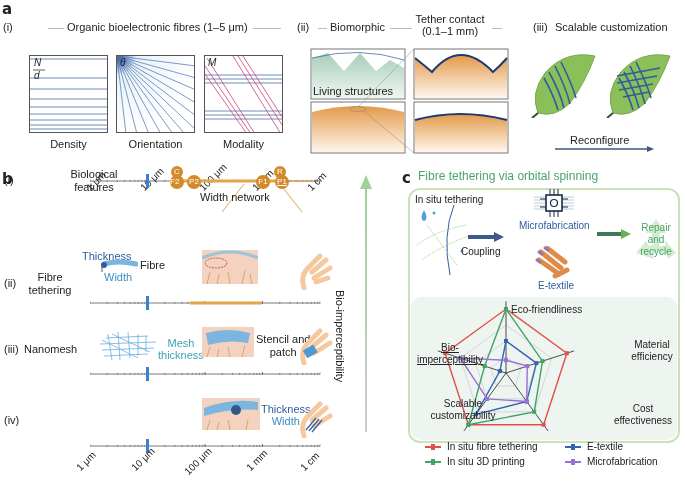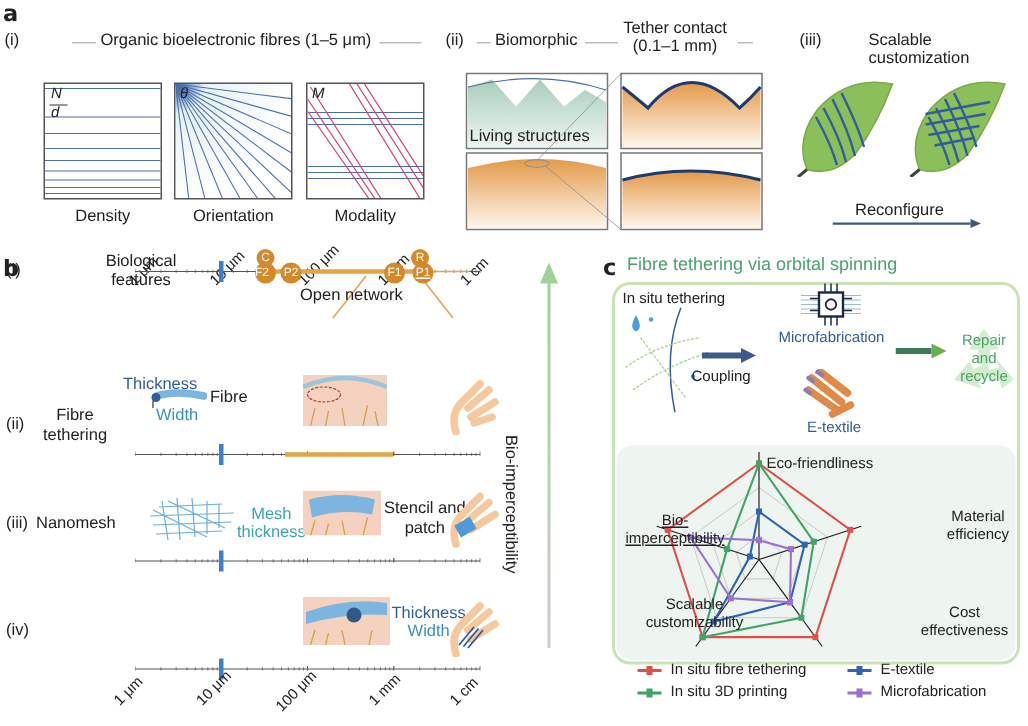--- a/index.html
+++ b/index.html
@@ -132,21 +132,21 @@
   <rect x="104" y="1" width="94" height="50" fill="#fff" stroke="#777"></rect>
   <path d="M105,10 Q115,18 122,24 Q150,-10 183,24 Q190,18 197,10 L197,50 L105,50 Z" fill="url(#orange)"></path>
   <path d="M105,10 Q115,18 122,24 Q150,-10 183,24 Q190,18 197,10" stroke="#1e3a6e" fill="none" stroke-width="2"></path>
   <rect x="104" y="54" width="94" height="51" fill="#fff" stroke="#777"></rect>
   <path d="M105,72 Q150,60 197,72 L197,104 L105,104 Z" fill="url(#orange)"></path>
   <path d="M105,72 Q150,60 197,72" stroke="#1e3a6e" fill="none" stroke-width="2"></path>
 </svg>
 <div class="abs t11" style="left:313px;top:85px;">Living structures</div>
 
 <div class="abs t11" style="left:533px;top:21px;">(iii)</div>
-<div class="abs t11" style="left:555px;top:21px;margin-left:24px;">Scalable customization</div>
+<div class="abs t11" style="left:555px;top:21px;">Scalable customization</div>
 
 <svg class="abs" style="left:530px;top:48px;" width="155" height="70">
   <g>
     <path d="M8,65 Q0,45 15,25 Q35,2 65,8 Q55,35 40,55 Q25,70 8,65 Z" fill="#8bbf5a" stroke="#7aa84c"></path>
     <line x1="8" y1="65" x2="2" y2="70" stroke="#3a4a2a" stroke-width="2"></line>
     <g stroke="#2f5d9e" stroke-width="1.6" fill="none">
       <path d="M14,30 Q24,48 28,62"></path>
         <path d="M19,24 Q30,44 34,60"></path>
         <path d="M25,18 Q36,40 40,56"></path>
         <path d="M31,14 Q42,36 46,50"></path>
@@ -360,21 +360,21 @@
 
   <line x1="100" y1="133" x2="172" y2="133" stroke="#e3a44a" stroke-width="3"></line>
 </svg>
 
 <div class="abs" style="left:171px;top:166px;width:12px;height:12px;border-radius:50%;background:#d48a2a;color:#fff;font-size:8px;text-align:center;line-height:12px;">C</div>
 <div class="abs" style="left:274px;top:166px;width:12px;height:12px;border-radius:50%;background:#d48a2a;color:#fff;font-size:8px;text-align:center;line-height:12px;">R</div>
 <div class="abs" style="left:170px;top:175px;width:14px;height:14px;border-radius:50%;background:#d48a2a;color:#fff;font-size:8px;text-align:left;line-height:14px;">F2</div>
 <div class="abs" style="left:187px;top:175px;width:14px;height:14px;border-radius:50%;background:#d48a2a;color:#fff;font-size:8px;text-align:center;line-height:14px;">P2</div>
 <div class="abs" style="left:256px;top:175px;width:14px;height:14px;border-radius:50%;background:#d48a2a;color:#fff;font-size:8px;text-align:center;line-height:14px;">F1</div>
 <div class="abs" style="left:275px;top:175px;width:14px;height:14px;border-radius:50%;background:#d48a2a;color:#fff;font-size:8px;text-align:center;line-height:14px;text-decoration:underline;">P1</div>
-<div class="abs t11" style="left:200px;top:191px;">Open network</div>
+<div class="abs t11" style="left:200px;top:191px;">Width network</div>
 
 <div class="abs t11" style="left:4px;top:174px;">(i)</div>
 <div class="abs row-label center" style="left:20px;top:168px;width:60px;margin-left:44px;">
   <div>Biological</div>
   <div>features</div>
 </div>
 
 <div class="abs t11" style="left:4px;top:277px;">(ii)</div>
 <div class="abs row-label center" style="left:20px;top:271px;width:60px;">
   <div>Fibre</div>

